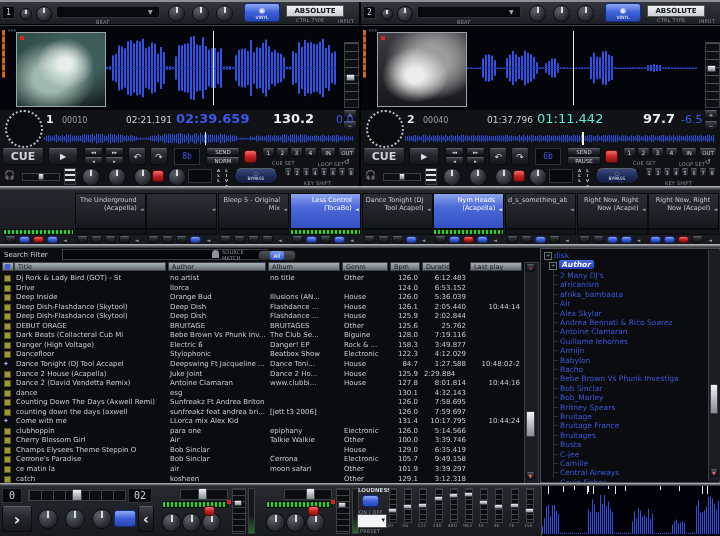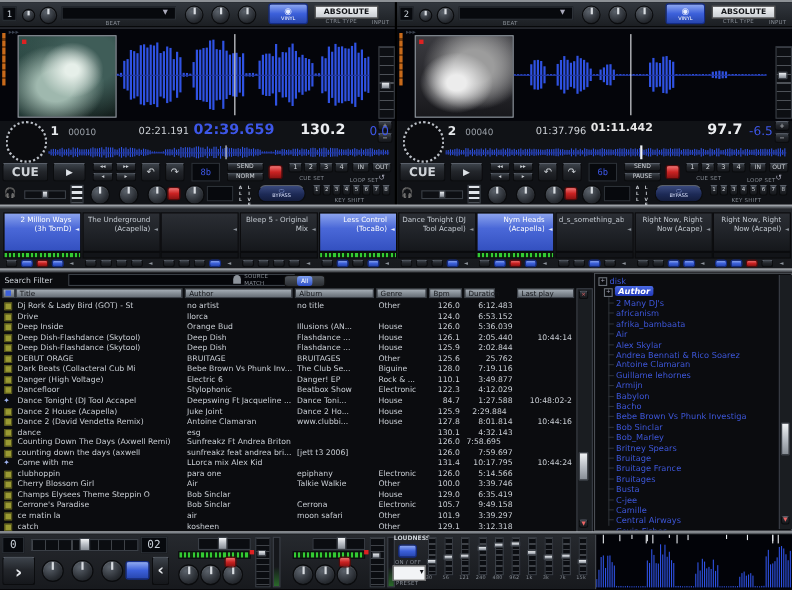--- a/index.html
+++ b/index.html
@@ -475,21 +475,21 @@
       </div>
       <div style="position: absolute; left: 344px; top: 40px; width: 13px; height: 64px; background: repeating-linear-gradient(rgba(140, 146, 154, 0.5) 0px, rgba(140, 146, 154, 0.5) 1px, rgba(0, 0, 0, 0) 1px, rgba(0, 0, 0, 0) 8px) rgb(13, 15, 19); border: 1px solid rgb(58, 63, 70);">
         <div class="handle" style="left: 1px; top: 22px; width: 9px; height: 7px;"></div>
       </div>
       <div class="btn" style="left: 343px; top: 108px; width: 14px; height: 9px; font-size: 6px;">+</div>
       <div class="btn" style="left: 343px; top: 119px; width: 14px; height: 9px; font-size: 6px;">−</div>
       <div style="position: absolute; left: 5px; top: 108px; width: 34px; height: 34px; border-radius: 50%; border: 2px dotted rgb(185, 190, 197); background: rgb(10, 11, 14);"></div>
       <div style="position: absolute; left: 46px; top: 111px; font-size: 11px; font-weight: bold; color: rgb(228, 231, 234);">2</div>
       <div style="position: absolute; left: 62px; top: 114px; font-size: 8px; color: rgb(154, 160, 168);">00040</div>
       <div style="position: absolute; left: 126px; top: 113px; font-size: 9px; color: rgb(207, 211, 216);">01:37.796</div>
-      <div style="position: absolute; left: 176px; top: 109px; font-size: 10px; font-weight: bold; color: #e5e5e5;">01:11.442</div>
+      <div style="position: absolute; left: 176px; top: 109px; font-size: 13px; font-weight: normal; color: #5eead4;">01:11.442</div>
       <div style="position: absolute; left: 268px; top: 109px; width: 46px; text-align: right; font-size: 13px; font-weight: bold; color: rgb(236, 238, 241);">97.7</div>
       <div style="position: absolute; left: 320px; top: 111px; font-size: 11px; color: rgb(61, 87, 232);">-6.5</div>
       <svg width="310" height="13" style="position: absolute; left: 44px; top: 130px;">
         <rect x="0" y="4.549526896886087" width="1" height="3.900946206227826" fill="#2f52e2"></rect>
         <rect x="2" y="4.398540707583111" width="1" height="4.202918584833777" fill="#2f52e2"></rect>
         <rect x="4" y="3.723658273833486" width="1" height="5.552683452333028" fill="#2f52e2"></rect>
         <rect x="6" y="4.1245995259374375" width="1" height="4.750800948125125" fill="#2f52e2"></rect>
         <rect x="8" y="3.5442204988740578" width="1" height="5.9115590022518845" fill="#2f52e2"></rect>
         <rect x="10" y="3.0139171866596834" width="1" height="6.972165626680633" fill="#2f52e2"></rect>
         <rect x="12" y="3.656152950326123" width="1" height="5.687694099347754" fill="#2f52e2"></rect>
@@ -690,24 +690,20 @@
       <div class="btn" style="left: 311px; top: 166px; width: 8px; height: 10px; font-size: 5px;">4</div>
       <div class="btn" style="left: 320px; top: 166px; width: 8px; height: 10px; font-size: 5px;">5</div>
       <div class="btn" style="left: 329px; top: 166px; width: 8px; height: 10px; font-size: 5px;">6</div>
       <div class="btn" style="left: 338px; top: 166px; width: 8px; height: 10px; font-size: 5px;">7</div>
       <div class="btn" style="left: 347px; top: 166px; width: 8px; height: 10px; font-size: 5px;">8</div>
       <div class="tiny" style="left: 304px; top: 178px;">KEY SHIFT</div>
     </div>
 
   <div class="divider" style="top:186px;height:4px;"></div>
   <div id="sampler-strip" class="abs" style="left:0;top:190px;width:720px;height:54px;background:linear-gradient(#24272c,#17191d);">
-      <div style="position: absolute; left: 3px; top: 3px; width: 69px; height: 34px; border: 1px solid rgb(10, 11, 13); background: linear-gradient(rgb(140, 164, 238), rgb(74, 104, 216) 40%, rgb(51, 80, 192));">
-        <div style="position: absolute; inset: 2px 8px 2px 2px; font-size: 6.5px; line-height: 1.3; text-align: right; overflow: hidden; color: rgb(255, 255, 255);">2 Million Ways (3h TomD)</div>
-        <div style="position: absolute; right: 1px; top: 12px; font-size: 5px; color: rgb(230, 236, 255);">◄</div>
-      </div>
       <div style="position: absolute; left: 3px; top: 39px; width: 69px; height: 4px; border: 1px solid rgb(10, 11, 13); background: repeating-linear-gradient(90deg, rgb(51, 204, 51) 0px, rgb(51, 204, 51) 2px, rgb(12, 42, 12) 2px, rgb(12, 42, 12) 4px);"></div>
       <div class="btn" style="left: 5px; top: 46px; width: 11px; height: 7px;"></div>
       <div class="btn blue" style="left: 19px; top: 46px; width: 11px; height: 7px;"></div>
       <div class="btn red" style="left: 33px; top: 46px; width: 11px; height: 7px;"></div>
       <div class="btn blue" style="left: 47px; top: 46px; width: 11px; height: 7px;"></div>
       <div style="position: absolute; left: 63px; top: 47px; font-size: 5px; color: rgb(141, 147, 155);">◄</div>
       <div style="position: absolute; left: 74.7px; top: 3px; width: 69px; height: 34px; border: 1px solid rgb(10, 11, 13); background: linear-gradient(rgb(43, 46, 52), rgb(30, 33, 38) 60%, rgb(21, 23, 27));">
         <div style="position: absolute; inset: 2px 8px 2px 2px; font-size: 6.5px; line-height: 1.3; text-align: right; overflow: hidden; color: rgb(196, 202, 209);">The Underground (Acapella)</div>
         <div style="position: absolute; right: 1px; top: 12px; font-size: 5px; color: rgb(141, 147, 155);">◄</div>
       </div>
@@ -888,21 +884,21 @@
           <div class="cell" style="position: absolute; left: 390px; width: 30px; text-align: right;">128.0</div>
           <div class="cell" style="position: absolute; left: 422px; width: 46px; text-align: right;">7:19.116</div>
           <div class="cell" style="position: absolute; left: 470px; width: 52px; text-align: right;"></div>
         </div>
         <div class="row" style="position: absolute; top: 66.85px; width: 522px;">
           <div style="position: absolute; left: 4px; top: 2px; width: 5px; height: 5px; background: rgb(154, 154, 51); border: 1px solid rgb(85, 85, 26);"></div>
           <div class="cell" style="position: absolute; left: 14px; width: 152px;">Danger (High Voltage)</div>
           <div class="cell" style="position: absolute; left: 168px; width: 98px;">Electric 6</div>
           <div class="cell" style="position: absolute; left: 268px; width: 72px;">Danger! EP</div>
           <div class="cell" style="position: absolute; left: 342px; width: 46px;">Rock &amp; ...</div>
-          <div class="cell" style="position: absolute; left: 390px; width: 30px; text-align: right;">110.1</div>
+          <div class="cell" style="position: absolute; left: 390px; width: 30px; text-align: right;">158.3</div>
           <div class="cell" style="position: absolute; left: 422px; width: 46px; text-align: right;">3:49.877</div>
           <div class="cell" style="position: absolute; left: 470px; width: 52px; text-align: right;"></div>
         </div>
         <div class="row" style="position: absolute; top: 76.4px; width: 522px;">
           <div style="position: absolute; left: 4px; top: 2px; width: 5px; height: 5px; background: rgb(154, 154, 51); border: 1px solid rgb(85, 85, 26);"></div>
           <div class="cell" style="position: absolute; left: 14px; width: 152px;">Dancefloor</div>
           <div class="cell" style="position: absolute; left: 168px; width: 98px;">Stylophonic</div>
           <div class="cell" style="position: absolute; left: 268px; width: 72px;">Beatbox Show</div>
           <div class="cell" style="position: absolute; left: 342px; width: 46px;">Electronic</div>
           <div class="cell" style="position: absolute; left: 390px; width: 30px; text-align: right;">122.3</div>
@@ -919,21 +915,21 @@
           <div class="cell" style="position: absolute; left: 422px; width: 46px; text-align: right;">1:27.588</div>
           <div class="cell" style="position: absolute; left: 470px; width: 52px; text-align: right;">10:48:02-2</div>
         </div>
         <div class="row" style="position: absolute; top: 95.5px; width: 522px;">
           <div style="position: absolute; left: 4px; top: 2px; width: 5px; height: 5px; background: rgb(154, 154, 51); border: 1px solid rgb(85, 85, 26);"></div>
           <div class="cell" style="position: absolute; left: 14px; width: 152px;">Dance 2 House (Acapella)</div>
           <div class="cell" style="position: absolute; left: 168px; width: 98px;">Juke Joint</div>
           <div class="cell" style="position: absolute; left: 268px; width: 72px;">Dance 2 Ho...</div>
           <div class="cell" style="position: absolute; left: 342px; width: 46px;">House</div>
           <div class="cell" style="position: absolute; left: 390px; width: 30px; text-align: right;">125.9</div>
-          <div class="cell" style="position: absolute; left: 422px; width: 46px; text-align: center;">2:29.884</div>
+          <div class="cell" style="position: absolute; left: 422px; width: 46px; text-align: left;">2:29.884</div>
           <div class="cell" style="position: absolute; left: 470px; width: 52px; text-align: right;"></div>
         </div>
         <div class="row" style="position: absolute; top: 105.05px; width: 522px;">
           <div style="position: absolute; left: 4px; top: 2px; width: 5px; height: 5px; background: rgb(154, 154, 51); border: 1px solid rgb(85, 85, 26);"></div>
           <div class="cell" style="position: absolute; left: 14px; width: 152px;">Dance 2 (David Vendetta Remix)</div>
           <div class="cell" style="position: absolute; left: 168px; width: 98px;">Antoine Clamaran</div>
           <div class="cell" style="position: absolute; left: 268px; width: 72px;">www.clubbi...</div>
           <div class="cell" style="position: absolute; left: 342px; width: 46px;">House</div>
           <div class="cell" style="position: absolute; left: 390px; width: 30px; text-align: right;">127.8</div>
           <div class="cell" style="position: absolute; left: 422px; width: 46px; text-align: right;">8:01.814</div>
@@ -949,21 +945,21 @@
           <div class="cell" style="position: absolute; left: 422px; width: 46px; text-align: right;">4:32.143</div>
           <div class="cell" style="position: absolute; left: 470px; width: 52px; text-align: right;"></div>
         </div>
         <div class="row" style="position: absolute; top: 124.15px; width: 522px;">
           <div style="position: absolute; left: 4px; top: 2px; width: 5px; height: 5px; background: rgb(154, 154, 51); border: 1px solid rgb(85, 85, 26);"></div>
           <div class="cell" style="position: absolute; left: 14px; width: 152px;">Counting Down The Days (Axwell Remi)</div>
           <div class="cell" style="position: absolute; left: 168px; width: 98px;">Sunfreakz Ft Andrea Briton</div>
           <div class="cell" style="position: absolute; left: 268px; width: 72px;"></div>
           <div class="cell" style="position: absolute; left: 342px; width: 46px;"></div>
           <div class="cell" style="position: absolute; left: 390px; width: 30px; text-align: right;">126.0</div>
-          <div class="cell" style="position: absolute; left: 422px; width: 46px; text-align: left;">7:58.695</div>
+          <div class="cell" style="position: absolute; left: 422px; width: 46px; text-align: right;">7:58.695</div>
           <div class="cell" style="position: absolute; left: 470px; width: 52px; text-align: right;"></div>
         </div>
         <div class="row" style="position: absolute; top: 133.7px; width: 522px;">
           <div style="position: absolute; left: 4px; top: 2px; width: 5px; height: 5px; background: rgb(154, 154, 51); border: 1px solid rgb(85, 85, 26);"></div>
           <div class="cell" style="position: absolute; left: 14px; width: 152px;">counting down the days (axwell</div>
           <div class="cell" style="position: absolute; left: 168px; width: 98px;">sunfreakz feat andrea bri...</div>
           <div class="cell" style="position: absolute; left: 268px; width: 72px;">[jett t3 2006]</div>
           <div class="cell" style="position: absolute; left: 342px; width: 46px;"></div>
           <div class="cell" style="position: absolute; left: 390px; width: 30px; text-align: right;">126.0</div>
           <div class="cell" style="position: absolute; left: 422px; width: 46px; text-align: right;">7:59.697</div>

